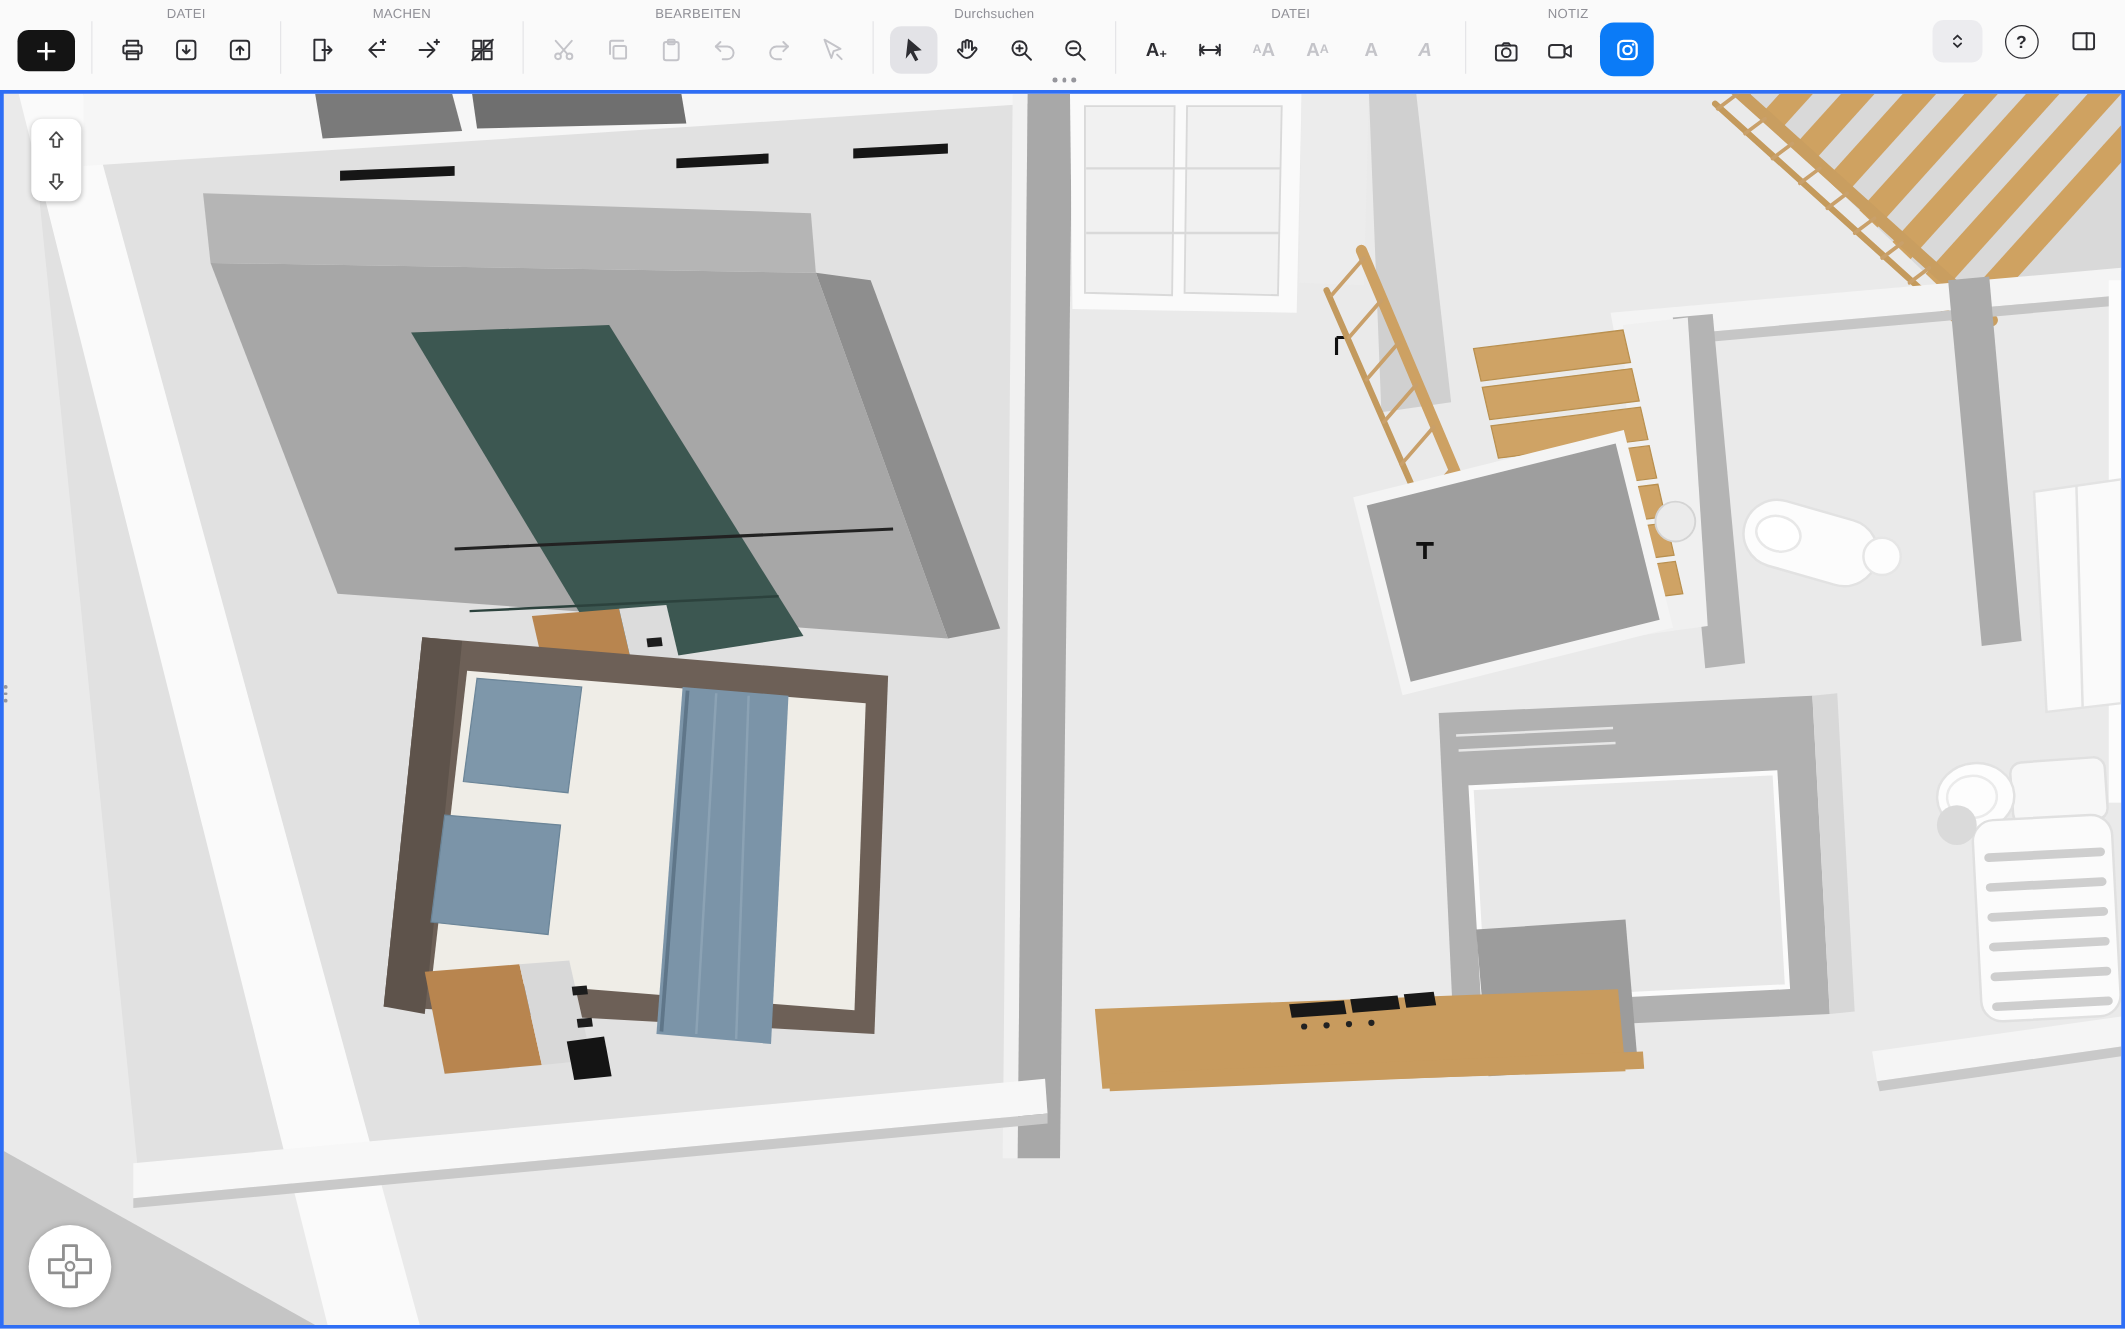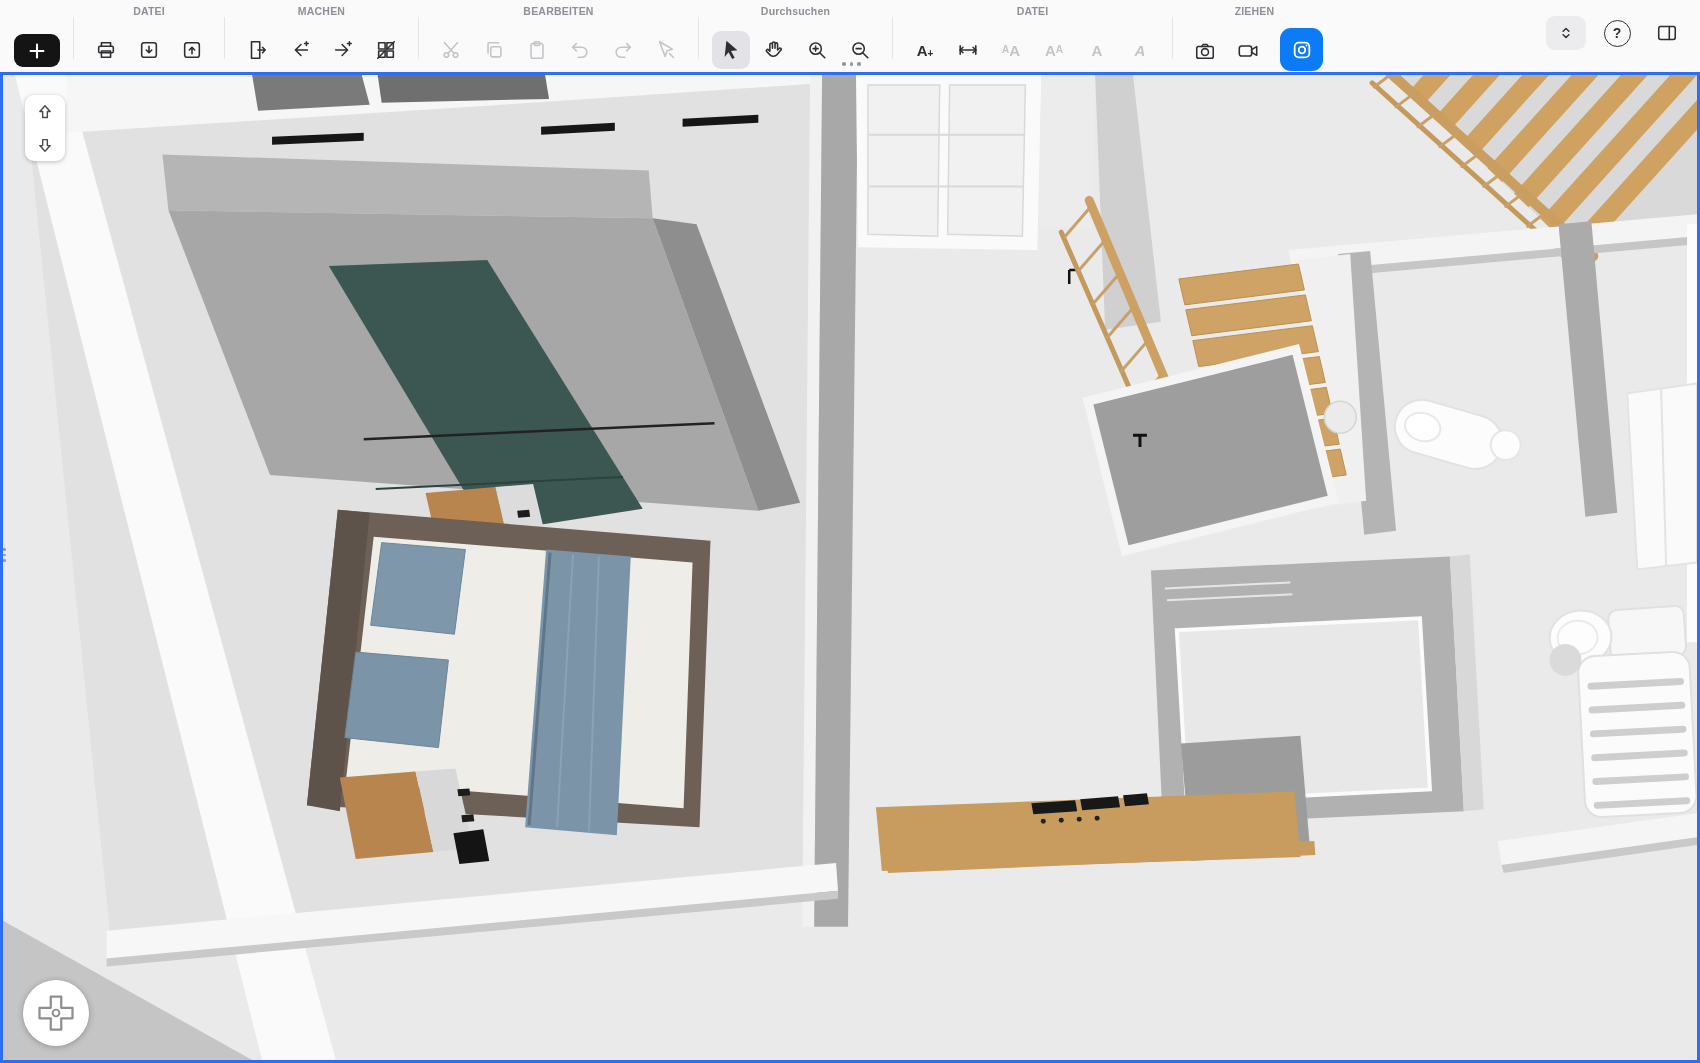--- a/index.html
+++ b/index.html
@@ -9,22 +9,22 @@
     -webkit-font-smoothing:antialiased;
   }
   
   .toolbar{
     position:absolute;top:0;left:0;right:0;height:72px;background:#fafafa;
     display:flex;align-items:flex-start;padding:5px 14px 0 14px;box-sizing:border-box;
   }
   .tb-left{display:flex;align-items:flex-start}
   .tb-group{display:flex;flex-direction:column;align-items:center}
   .tb-label{
-    height:13px;line-height:13px;font-size:10.5px;font-weight:700;color:#8f8f96;
-    letter-spacing:.2px;margin-bottom:13px;white-space:nowrap;min-width:10px;text-align:center;
+    height:13px;line-height:13px;font-size:10.5px;font-weight:400;color:#8f8f96;
+    letter-spacing:.2px;margin-bottom:3px;white-space:nowrap;min-width:10px;text-align:center;
   }
   .tb-row{display:flex;align-items:center;gap:5px}
   .tb-btn{
     width:38px;height:38px;border:none;background:transparent;border-radius:9px;
     display:flex;align-items:center;justify-content:center;color:#2e2e33;padding:0;cursor:pointer;
   }
   .tb-btn svg{display:block}
   .tb-btn.disabled{color:#c4c4c9}
   .tb-btn.active{background:#e3e3e7}
   .tb-btn.primary{background:#141414;color:#fff;width:46px;height:33px;border-radius:9px;margin-top:3px}
@@ -258,21 +258,21 @@
           <span class="letter-icon">
               <span class="ltr italic">A</span>
             </span>
         </button>
       </div>
     </div>
 
     <div class="tb-sep"></div>
 
     <div class="tb-group">
-      <div class="tb-label">ZIEHEN</div>
+      <div class="tb-label">NOTIZ</div>
       <div class="tb-row">
         <button class="tb-btn">
           <svg class="ic" viewBox="0 0 24 24">
               <path d="M8.5 7l1.3-2h4.4L15.5 7"></path>
               <rect x="3" y="7" width="18" height="13" rx="2"></rect>
               <circle cx="12" cy="13.2" r="3.8"></circle>
             </svg>
         </button>
         <button class="tb-btn">
           <svg class="ic" viewBox="0 0 24 24">

